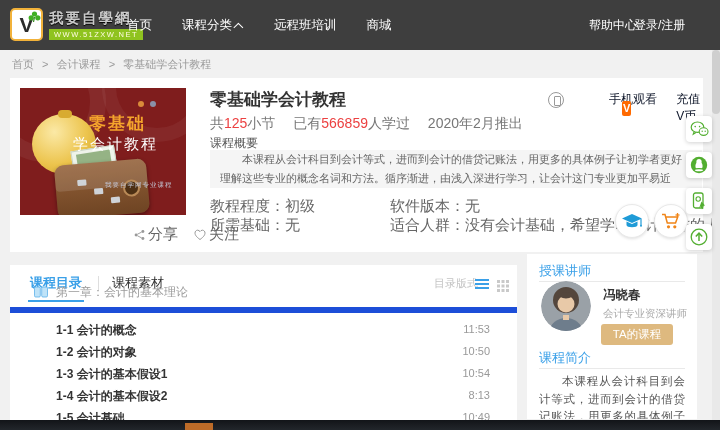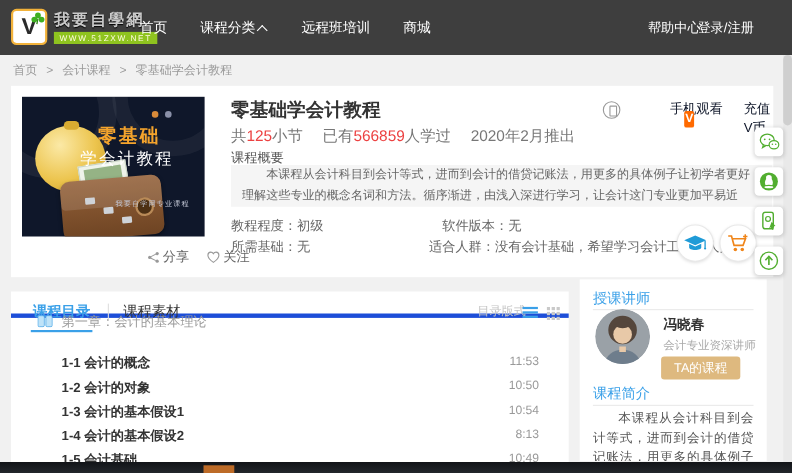--- a/index.html
+++ b/index.html
@@ -24,21 +24,21 @@
   .search-btn { width:52px; height:27px; border:none; background:#8fc31f; border-radius:14px; cursor:pointer; display:flex; align-items:center; justify-content:center; }
   .hdr-link { position:absolute; top:0; height:50px; line-height:50px; color:#fff; font-size:12px; cursor:pointer; }
 
   
   .breadcrumb { position:absolute; left:12px; top:50px; height:28px; line-height:28px; font-size:11px; color:#9a9a9a; }
   .breadcrumb span { cursor:pointer; }
   .crumb-sep { margin:0 5px; cursor:default !important; }
 
   
   .course-card { position:absolute; left:10px; top:78px; width:693px; height:174px; background:#fff; }
-  .cover { position:absolute; left:10px; top:10px; width:166px; height:127px; background:#0f172a; overflow:hidden; cursor:pointer; }
+  .cover { position:absolute; left:10px; top:10px; width:166px; height:127px; background:#7f1d1d; overflow:hidden; cursor:pointer; }
   .cov-ring1 { position:absolute; left:-34px; top:-46px; width:120px; height:120px; border-radius:50%; border:16px solid rgba(255,255,255,.06); }
   .cov-ring2 { position:absolute; right:-26px; top:-56px; width:110px; height:110px; border-radius:50%; border:14px solid rgba(255,255,255,.05); }
   .cov-dot { position:absolute; width:6px; height:6px; border-radius:50%; }
   .pig { position:absolute; left:12px; top:26px; width:64px; height:60px; border-radius:50%;
          background:radial-gradient(circle at 35% 30%, #fbe9a6, #ecc44d 55%, #c89a23); }
   .pig::after { content:''; position:absolute; left:26px; top:-4px; width:14px; height:8px; border-radius:4px; background:#d8ab31; }
   .note { position:absolute; left:52px; top:60px; width:44px; height:24px; background:#eef3ea; border:1px solid #c9d4c5; transform:rotate(-9deg); }
   .note::after { content:''; position:absolute; left:4px; top:3px; right:4px; bottom:3px; background:#7ea36b; opacity:.8; }
   .wallet { position:absolute; left:36px; top:74px; width:92px; height:54px; border-radius:9px; transform:rotate(-5deg);
             background:linear-gradient(#936038, #6e4423); box-shadow:0 2px 4px rgba(0,0,0,.4); }
@@ -57,31 +57,31 @@
   .mobile-watch { position:absolute; left:538px; top:13px; display:flex; align-items:center; cursor:pointer; }
   .phone-circ { width:16px; height:16px; border:1px solid #999; border-radius:50%; position:relative; margin-right:5px; }
   .phone-circ::after { content:''; position:absolute; left:4.5px; top:3px; width:5px; height:8px; border:1px solid #999; border-radius:1px; }
   .mobile-watch span.txt, .recharge span.txt { font-size:12px; color:#0f172a;margin-left:40px; }
   .recharge { position:absolute; left:612px; top:13px; display:flex; align-items:center; cursor:pointer; }
   .v-badge { width:15px; height:15px; background:#ff6a00; border-radius:2px; color:#fff; font-size:11px; font-weight:bold; text-align:center; line-height:15px; margin-right:5px; }
 
   .summary-label { position:absolute; left:200px; top:57px; font-size:12px; color:#555; }
   .summary-box { position:absolute; left:200px; top:72px; width:492px; height:38px; background:#f5f5f5; color:#666;
                  font-size:11px; line-height:19px; padding:0 10px; text-indent:2em; overflow:hidden; }
-  .meta-item { position:absolute; font-size:12px; color:#666; white-space:nowrap; }
+  .meta-item { position:absolute; font-size:15px; color:#666; white-space:nowrap; }
   .meta-item b { font-weight:normal; color:#666; }
-  .share-row { position:absolute; left:124px; top:147px; display:flex; font-size:12px; color:#666; }
+  .share-row { position:absolute; left:124px; top:147px; display:flex; font-size:15px; color:#666; }
   .share-row .grp { display:flex; align-items:center; margin-right:16px; cursor:pointer; }
   .share-row svg { margin-right:3px; }
   .round-btn { position:absolute; width:34px; height:34px; border-radius:50%; background:#fff; border:1px solid #e9e9e9;
                box-shadow:0 1px 3px rgba(0,0,0,.12); display:flex; align-items:center; justify-content:center; cursor:pointer; }
 
   
   .catalog-card { position:absolute; left:10px; top:265px; width:507px; height:165px; background:#fff; }
-  .tabbar { position:absolute; left:0; top:0; width:100%; height:24px; border-bottom:4px solid #1d4ed8;padding-left:24px; }
+  .tabbar { position:absolute; left:0; top:0; width:100%; height:48px; border-bottom:6px solid #1d4ed8;padding-left:24px; }
   .tab { position:absolute; top:0; height:36px; line-height:36px; font-size:13px; cursor:pointer; }
   .tab-active { left:20px; color:#3aa0e8; font-weight:bold; }
   .tab-active::after { content:''; position:absolute; left:-2px; right:-2px; bottom:-1px; height:2px; background:#3aa0e8; }
   .tab-sep { position:absolute; left:88px; top:11px; width:1px; height:14px; background:#dedede; }
   .tab-other { left:102px; color:#333; }
   .layout-label { position:absolute; left:424px; top:0; height:36px; line-height:36px; font-size:11px; color:#c3c3c3; }
   .icon-list { position:absolute; left:465px; top:14px; width:14px; cursor:pointer; }
   .icon-list i { display:block; height:2.2px; background:#3aa0e8; margin-bottom:1.6px; }
   .icon-grid { position:absolute; left:487px; top:13px; cursor:pointer; }
 
@@ -187,21 +187,21 @@
     <span class="v-badge">V</span>
     <span class="txt">充值V币</span>
   </div>
 
   <div class="summary-label">课程概要</div>
   <div class="summary-box">本课程从会计科目到会计等式，进而到会计的借贷记账法，用更多的具体例子让初学者更好理解这些专业的概念名词和方法。循序渐进，由浅入深进行学习，让会计这门专业更加平易近人。</div>
 
   <div class="meta-item" style="left:200px; top:119px;">
     <b>教程程度：</b><span>初级</span>
   </div>
-  <div class="meta-item" style="left:392px; top:119px;">
+  <div class="meta-item" style="left:380px; top:119px;">
     <b>软件版本：</b><span>无</span>
   </div>
   <div class="meta-item" style="left:200px; top:138px;">
     <b>所需基础：</b><span>无</span>
   </div>
   <div class="meta-item" style="left:380px; top:138px;">
     <b>适合人群：</b><span>没有会计基础，希望学习会计工作的人员</span>
   </div>
 
   <div class="share-row">

